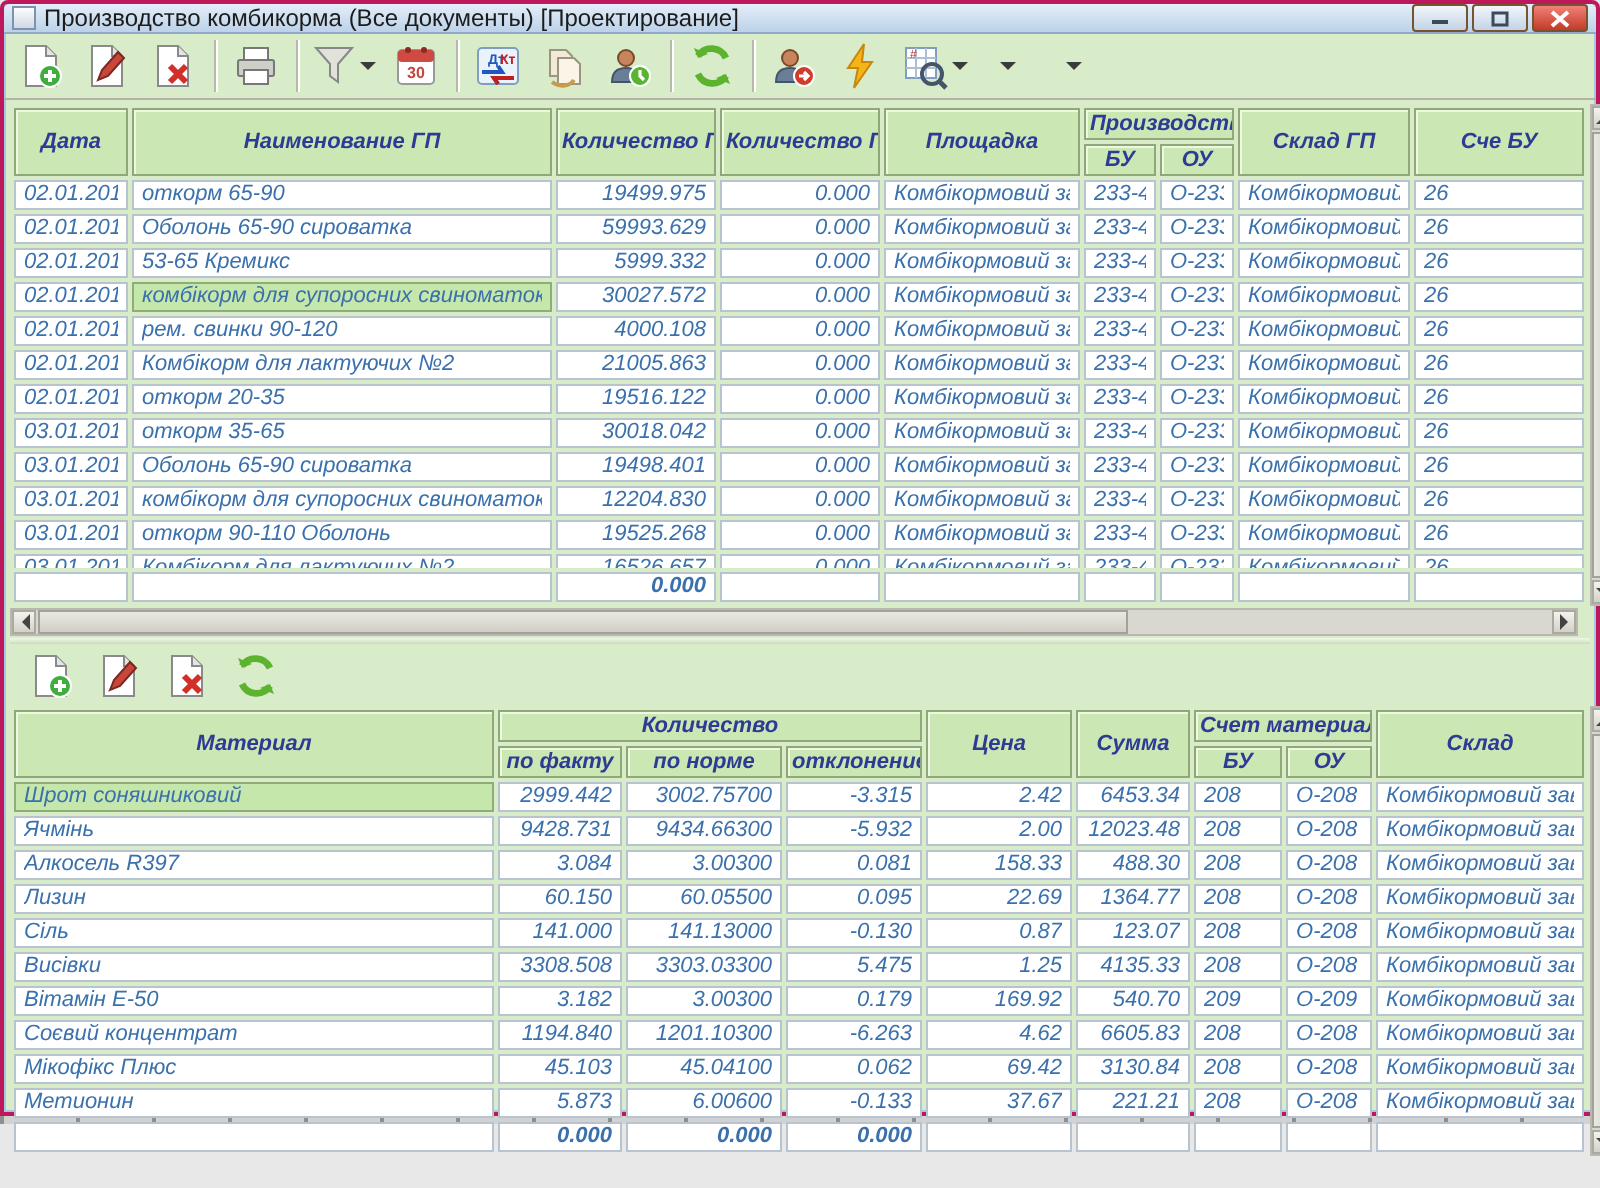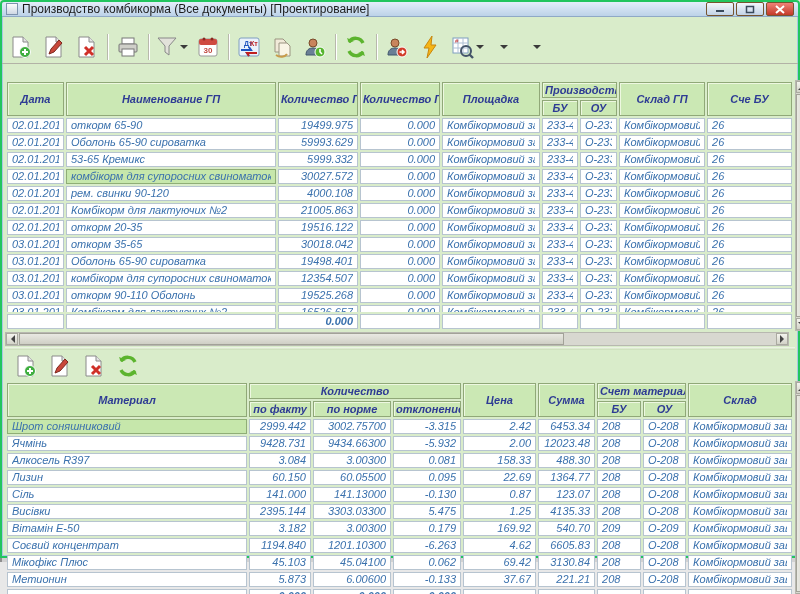--- a/index.html
+++ b/index.html
@@ -1,19 +1,19 @@
 <!DOCTYPE html>
 <html><head>
 <meta charset="utf-8">
 <style>
   * { margin:0; padding:0; box-sizing:border-box; }
   html,body { width:800px; height:594px; overflow:hidden; background:#e8e8e8;
               font-family:"Liberation Sans", sans-serif; }
-  .window { width:800px; height:558px; border:2px solid #22c55e; border-radius:4px 4px 0 0;
-            background:#d9ecca; box-shadow: inset 0 0 0 1px #a8c6e2; display:flex; flex-direction:column;gap:14px; }
+  .window { width:800px; height:558px; border:2px solid #be185d; border-radius:4px 4px 0 0;
+            background:#d9ecca; box-shadow: inset 0 0 0 1px #a8c6e2; display:flex; flex-direction:column; }
   
   .titlebar { height:19px; display:flex; align-items:center; padding:0 4px; gap:4px;
               background:linear-gradient(#e4eefa,#bcd2e8); border-bottom:1px solid #8fa9c6;
               border-radius:3px 3px 0 0; }
   .app-icon { width:12px; height:12px; background:linear-gradient(#fdfdfd,#cfd8e4);
               border:1px solid #7e93ad; flex:0 0 auto; }
   .title { font-size:12px; color:#1c1c1c; white-space:nowrap; overflow:hidden; flex:1; }
   .win-controls { display:flex; gap:2px; }
   .wbtn { width:28px; height:14px; border:1px solid #76542f; border-radius:2px;
           display:flex; align-items:center; justify-content:center;
@@ -513,21 +513,21 @@
             </tr>
 
             <tr>
               <td>
                 <span class="cv">03.01.2013</span>
               </td>
               <td class="c-sel">
                 <span class="cv">комбікорм для супоросних свиноматок</span>
               </td>
               <td class="num">
-                <span class="cv">12354.507</span>
+                <span class="cv">12204.830</span>
               </td>
               <td class="num">
                 <span class="cv">0.000</span>
               </td>
               <td>
                 <span class="cv">Комбікормовий завод</span>
               </td>
               <td>
                 <span class="cv">233-4</span>
               </td>
@@ -870,21 +870,21 @@
               <td>
                 <span class="cv">Комбікормовий завод ...</span>
               </td>
             </tr>
 
             <tr>
               <td class="c-sel">
                 <span class="cv">Висівки</span>
               </td>
               <td class="num">
-                <span class="cv">2395.144</span>
+                <span class="cv">3308.508</span>
               </td>
               <td class="num">
                 <span class="cv">3303.03300</span>
               </td>
               <td class="num">
                 <span class="cv">5.475</span>
               </td>
               <td class="num">
                 <span class="cv">1.25</span>
               </td>

